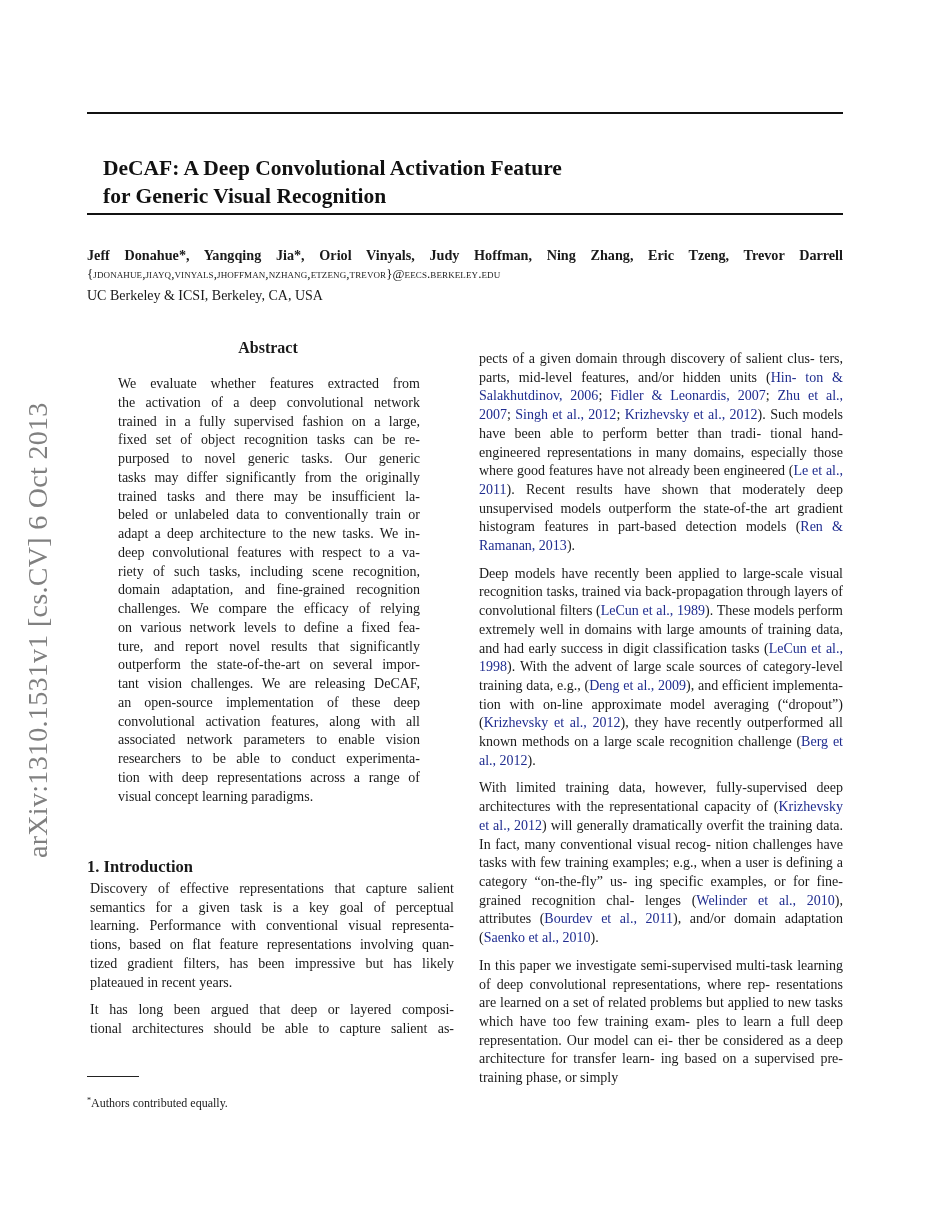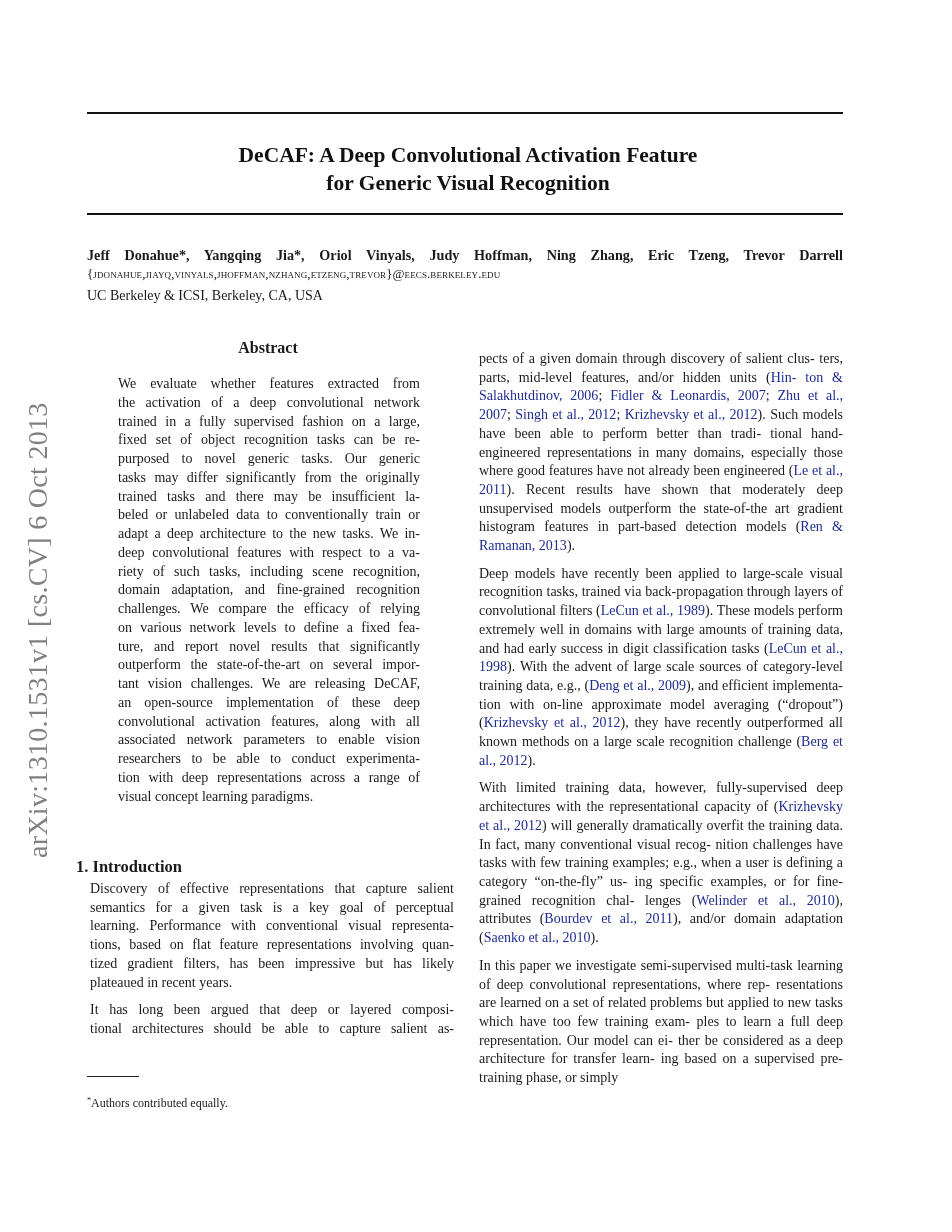--- a/index.html
+++ b/index.html
@@ -6,22 +6,22 @@
     body {
       width: 952px; height: 1232px; position: relative; overflow: hidden;
       font-family: "Liberation Serif", "DejaVu Serif", serif;
       color: #1a1a1a;
     }
     .rule { position: absolute; left: 87px; width: 756px; height: 2px; background: #111; }
     #rule-top { top: 112px; }
     #rule-bottom { top: 213px; }
     .title {
       position: absolute; top: 138px; left: 87px; width: 756px;
-      text-align: center; font-weight: bold; font-size: 21.5px; line-height: 28px;
-      margin: 3px; color: #111;
+      font-weight: bold; font-size: 21.5px; line-height: 28px;
+      margin: 16px; color: #111;
     }
     .title span { display: block; }
     .authors {
       position: absolute; top: 246px; left: 87px; width: 756px;
       font-weight: bold; font-size: 14.2px; line-height: 18px;
       text-align: justify; text-align-last: justify; white-space: nowrap;
     }
     .emails {
       position: absolute; top: 265px; left: 87px;
       font-size: 13px; line-height: 18px; font-variant: small-caps; letter-spacing: 0.1px;
@@ -35,21 +35,21 @@
     }
     .abstract-heading {
       position: absolute; top: 338px; left: 116px; width: 304px;
       text-align: center; font-weight: bold; font-size: 16px; margin: 0; line-height: 20px;
     }
     .abstract-body {
       position: absolute; top: 375px; left: 118px; width: 302px;
       font-size: 14px; line-height: 18.75px; text-align: justify; hyphens: manual; margin: 0;
     }
     .section-heading {
-      position: absolute; top: 857px; left: 76px;
+      position: absolute; top: 857px; left: 87px;
       font-weight: bold; font-size: 16.5px; margin: 0; line-height: 20px;
     }
     .col { position: absolute; width: 364px; font-size: 14px; line-height: 18.7px; text-align: justify; }
     .col p { margin: 0 0 9px 0; }
     #col-left { left: 90px; top: 880px; }
     #col-right { left: 479px; top: 350px; font-family: Liberation Serif, serif; }
     .cite { color: #1f2c8f; }
     .footnote-rule { position: absolute; top: 1076px; left: 87px; width: 52px; height: 1px; background: #222; }
     .footnote { position: absolute; top: 1093px; left: 87px; font-size: 12px; line-height: 15px; }
     .footnote sup { font-size: 8px; vertical-align: 4px; }

